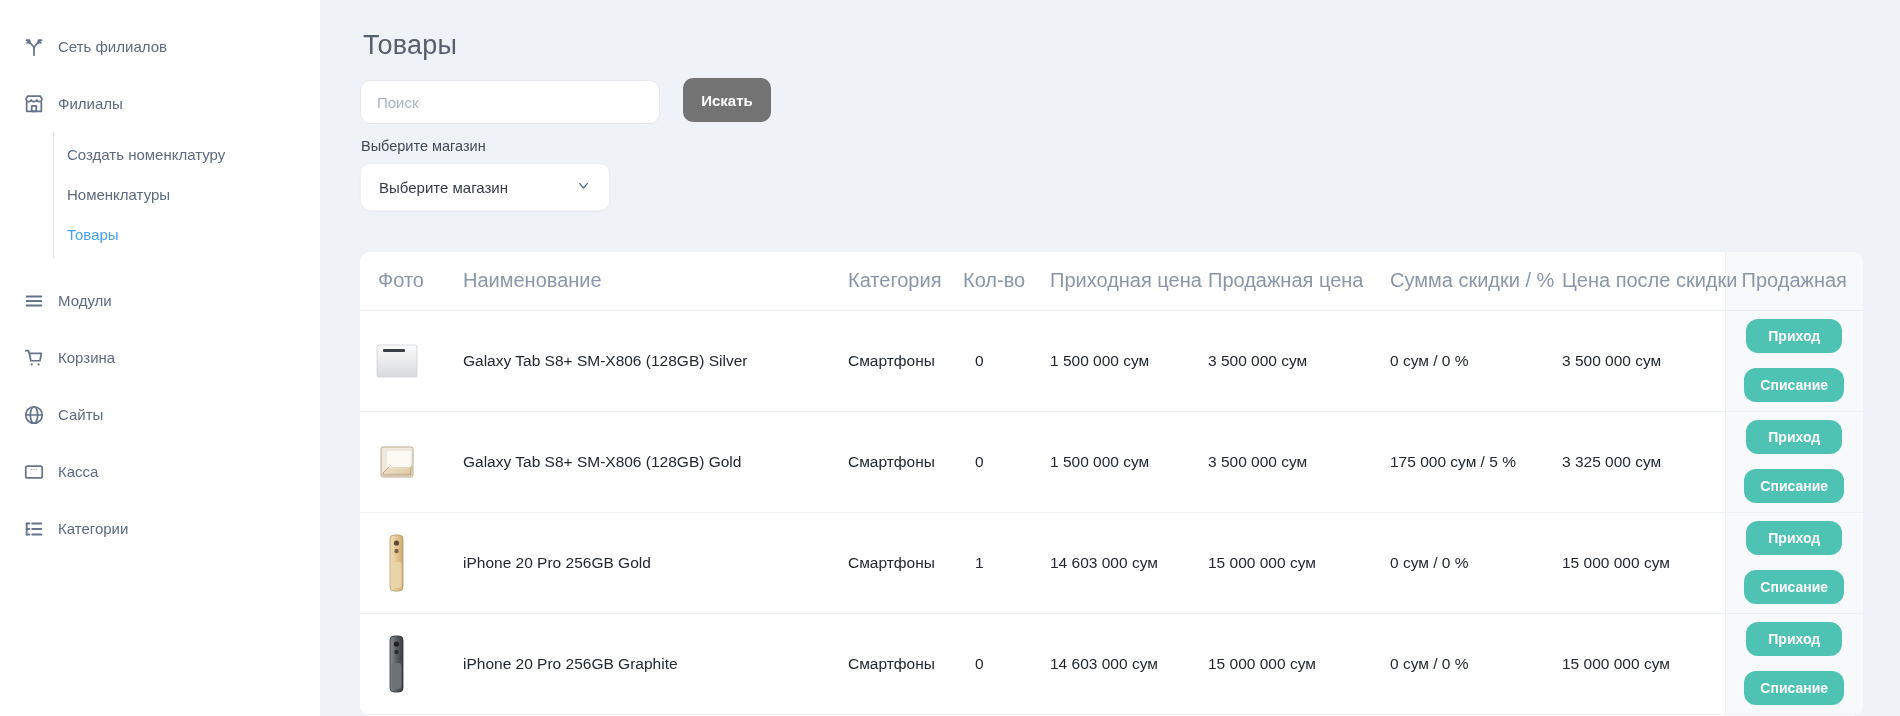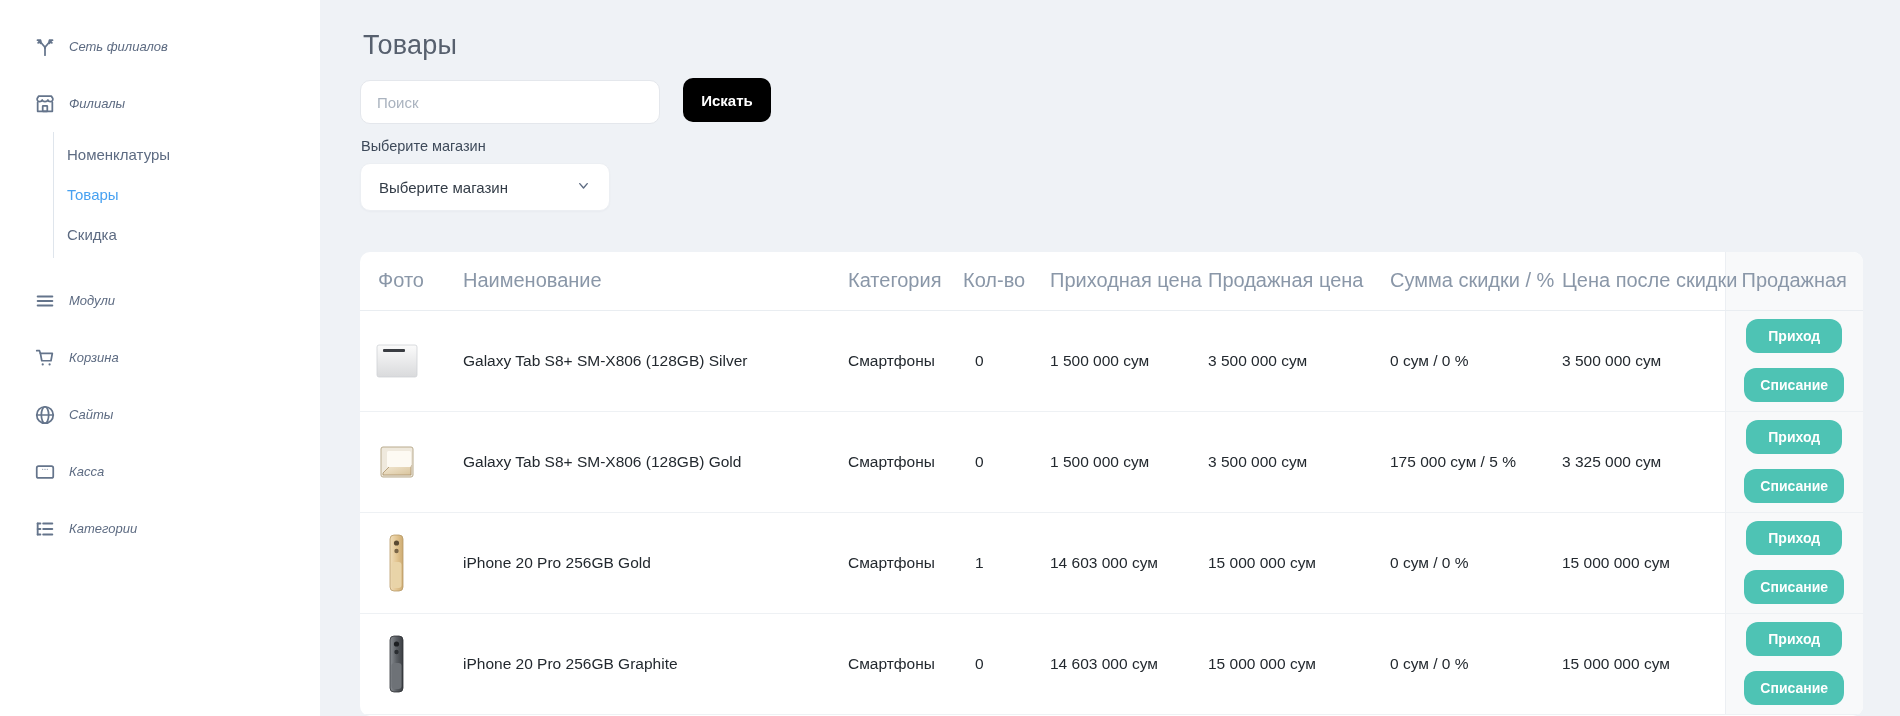--- a/index.html
+++ b/index.html
@@ -16,25 +16,24 @@
   .sidebar {
     position: absolute; left:0; top:0;
     width: 320px; height: 716px;
     background: #ffffff;
     padding-top: 18px;
     z-index: 2;
   }
   .nav-item {
     height: 57px;
     display: flex; align-items: center;
-    padding-left: 33px; padding-right: 40px;
+    padding-left: 22px; padding-right: 40px;
     cursor: pointer;
     color: #5d6b82;
-    font-size: 13px;
-    font-style: italic;
+    font-size: 15px;
   }
   .nav-item .ico { width: 24px; height: 24px; margin-right: 12px; flex: 0 0 24px; display:flex; align-items:center; justify-content:center; }
   .nav-item svg { stroke: #64748b; }
   .nav-item.active { color: #47a1f1; }
   .nav-item.active svg { stroke: #47a1f1; }
   .nav-item .chev { margin-left: auto; }
   .submenu {
     margin-left: 53px;
     border-left: 1px solid #dfe5ec;
     padding: 2px 0 4px 0;
@@ -70,21 +69,21 @@
     font-size: 15px;
     color: #2b3440;
     outline: none;
     font-family: "Liberation Sans", sans-serif;
   }
   .search-input::placeholder { color: #aab3bf; }
 
   .search-btn {
     position: absolute; left: 323px; top: 78px;
     width: 88px; height: 44px;
-    background: #000000;
+    background: #737373;
     color: #fff;
     border: none; border-radius: 10px;
     font-size: 15px; font-weight: bold;
     cursor: pointer;
     font-family: "Liberation Sans", sans-serif;
     text-align: center;
   }
 
   .store-label {
     position: absolute; left: 1px; top: 138px;
@@ -194,27 +193,27 @@
         <path d="M3.5 6 L5 3.5 H19 L20.5 6 C21 8 19.5 9.5 17.8 9.5 C16.4 9.5 15.4 8.6 15.1 7.6 C14.8 8.6 13.6 9.5 12 9.5 C10.4 9.5 9.2 8.6 8.9 7.6 C8.6 8.6 7.6 9.5 6.2 9.5 C4.5 9.5 3 8 3.5 6 Z"></path>
         <rect x="9.5" y="14" width="5" height="6" rx="0.5"></rect>
       </svg>
     </span>
     <span>Филиалы</span>
   </div>
 
 
   <div class="submenu">
     <div class="subitem">
+      <span>Создать номенклатуру</span>
+    </div>
+    <div class="subitem">
       <span>Номенклатуры</span>
     </div>
     <div class="subitem active">
       <span>Товары</span>
-    </div>
-    <div class="subitem">
-      <span>Скидка</span>
     </div>
   </div>
 
   <div class="gap-after-submenu"></div>
 
   <div class="nav-item">
     <span class="ico">
       <svg width="22" height="22" viewBox="0 0 24 24" fill="none" stroke-width="2.1" stroke-linecap="round">
         <path d="M4 7 H20"></path>
           <path d="M4 12 H20"></path>

